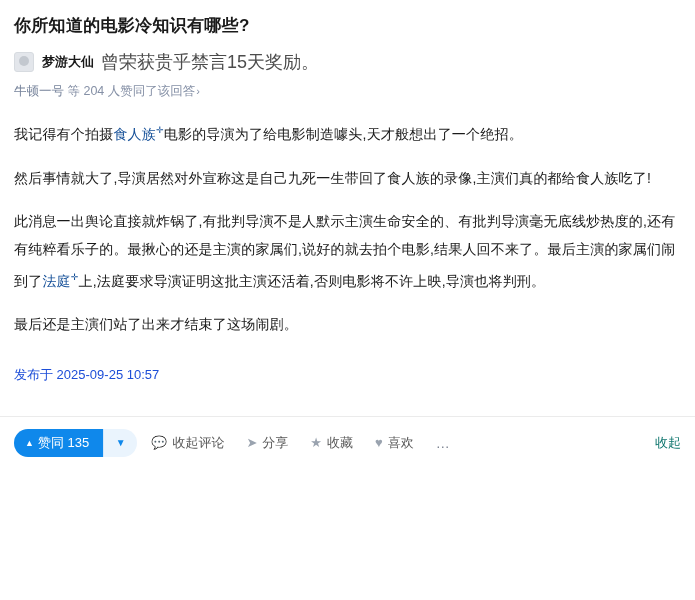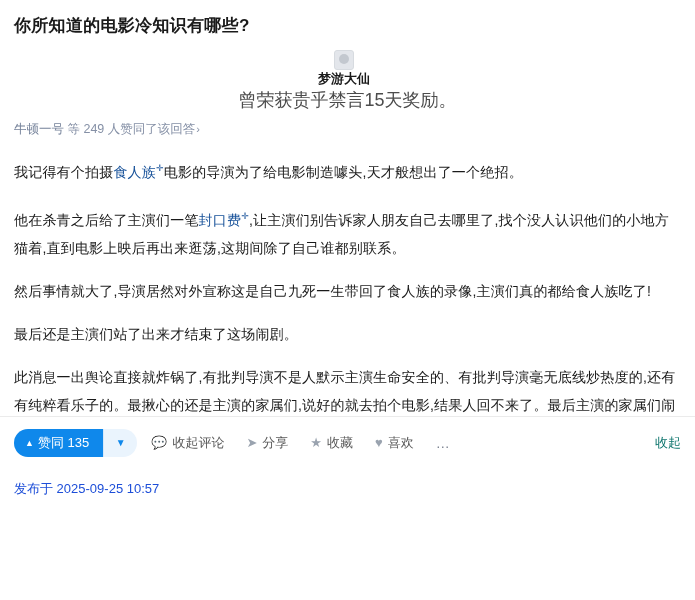--- a/index.html
+++ b/index.html
@@ -26,21 +26,20 @@
     font-weight: bold;
     color: #1a1a1a;
     line-height: 24px;
     margin: 0 0 12px 0;
     letter-spacing: 0.3px;
   }
   .author-row {
     display: flex;
     align-items: center;
     margin-bottom: 9px;
-    flex-direction: column;
   }
   .avatar {
     width: 20px;
     height: 20px;
     border-radius: 3px;
     background: #e3e6eb;
     border: 1px solid #d7dbe0;
     box-sizing: border-box;
     margin-right: 8px;
     position: relative;
@@ -185,29 +184,28 @@
 
   <h1 class="title">你所知道的电影冷知识有哪些?</h1>
 
   <div class="author-row">
     <div class="avatar"></div>
     <span class="author-name">梦游大仙</span>
     <span class="author-bio">曾荣获贵乎禁言15天奖励。</span>
   </div>
 
   <div class="endorse-row">
-    <span class="ep-name">牛顿一号</span><span> 等 249 人赞同了该回答</span><span class="chev">›</span>
+    <span class="ep-name">牛顿一号</span><span> 等 204 人赞同了该回答</span><span class="chev">›</span>
   </div>
 
   <div class="content">
     <p>我记得有个拍摄<span class="klink">食人族</span><span class="ksup">✛</span>电影的导演为了给电影制造噱头,天才般想出了一个绝招。</p>
-    <p>他在杀青之后给了主演们一笔<span class="klink">封口费</span><span class="ksup">✛</span>,让主演们别告诉家人朋友自己去哪里了,找个没人认识他们的小地方猫着,直到电影上映后再出来逛荡,这期间除了自己谁都别联系。</p>
     <p>然后事情就大了,导演居然对外宣称这是自己九死一生带回了食人族的录像,主演们真的都给食人族吃了!</p>
+    <p>此消息一出舆论直接就炸锅了,有批判导演不是人默示主演生命安全的、有批判导演毫无底线炒热度的,还有有纯粹看乐子的。最揪心的还是主演的家属们,说好的就去拍个电影,结果人回不来了。最后主演的家属们闹到了<span class="klink">法庭</span><span class="ksup">✛</span>上,法庭要求导演证明这批主演还活着,否则电影将不许上映,导演也将判刑。</p>
     <p>最后还是主演们站了出来才结束了这场闹剧。</p>
-    <p>此消息一出舆论直接就炸锅了,有批判导演不是人默示主演生命安全的、有批判导演毫无底线炒热度的,还有有纯粹看乐子的。最揪心的还是主演的家属们,说好的就去拍个电影,结果人回不来了。最后主演的家属们闹到了<span class="klink">法庭</span><span class="ksup">✛</span>上,法庭要求导演证明这批主演还活着,否则电影将不许上映,导演也将判刑。</p>
   </div>
 
   <div class="publish-time">发布于 2025-09-25 10:57</div>
 
   <div class="footer">
     <div class="vote">
       <button class="vote-up">
           <span class="tri">▲</span>
           <span>赞同 135</span>
         </button>

